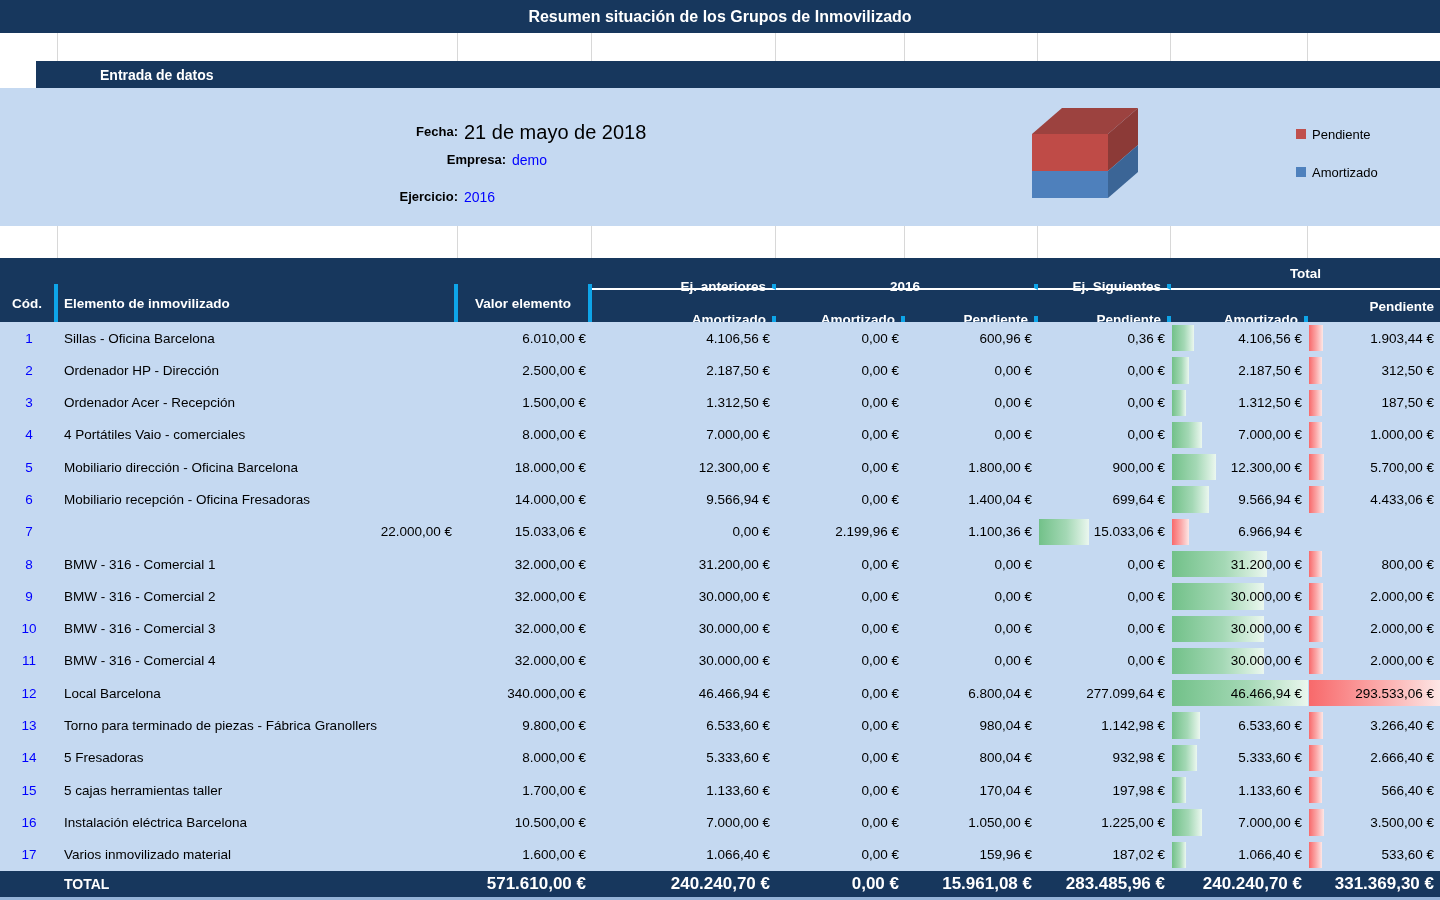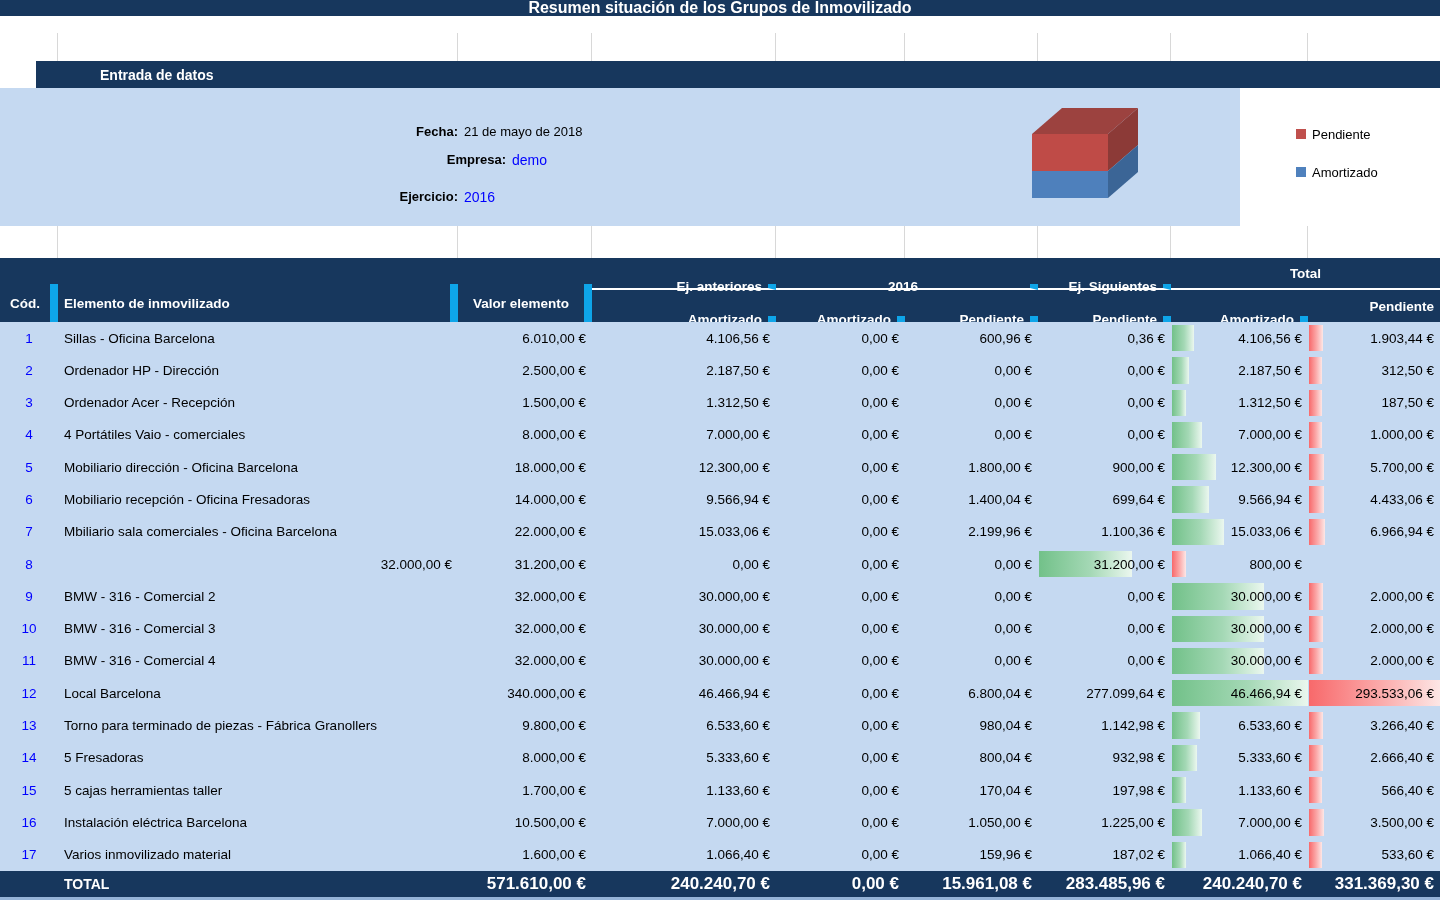--- a/index.html
+++ b/index.html
@@ -1,56 +1,56 @@
 <!DOCTYPE html>
 <html><head>
 <meta charset="utf-8">
 <style>
   html,body{margin:0;padding:0;background:#ffffff;}
   .screen{position:relative;width:1440px;height:900px;background:#ffffff;overflow:hidden;
           font-family:"Liberation Sans",sans-serif;-webkit-font-smoothing:antialiased;}
 
   
-  .title-bar{position:absolute;left:0;top:0;width:1440px;height:16px;background:#17375D;
+  .title-bar{position:absolute;left:0;top:0;width:1440px;height:33px;background:#17375D;
              color:#fff;font-weight:bold;font-size:16px;display:flex;align-items:center;justify-content:center;}
 
   
   .band{position:absolute;left:0;width:1440px;display:grid;background:#fff;
         grid-template-columns:58px 400px 134px 184px 129px 133px 133px 137px 132px;}
   .band1{top:33px;height:28px;}
   .band2{top:226px;height:32px;}
   .band>div{border-right:1px solid #D8D8D8;}
   .band>div:last-child{border-right:none;}
 
   
   .section-bar{position:absolute;left:0;top:61px;width:1440px;height:27px;background:#17375D;
                color:#fff;font-weight:bold;font-size:14px;display:flex;align-items:center;
                padding-left:64px;box-sizing:border-box;margin-left:36px;}
 
   
-  .panel{position:absolute;left:0;top:88px;width:1240px;height:138px;background:#C5D9F1;}
+  .panel{position:absolute;left:0;top:88px;width:1440px;height:138px;background:#C5D9F1;}
   .field{position:absolute;left:0;width:1440px;height:18px;}
   .field .f-label{position:absolute;right:982px;top:0;font-weight:bold;font-size:13px;color:#000;line-height:18px;}
   .field .f-value{position:absolute;left:464px;top:0;font-size:14px;color:#000;line-height:18px;}
-  .field.f-fecha .f-value{font-size:13px;}
+  .field.f-fecha .f-value{font-size:20px;}
   .f-blue{color:#0000FF !important;}
 
   .cube{position:absolute;left:1032px;top:20px;}
 
   .legend{position:absolute;left:1296px;top:40px;}
   .legend .l-item{display:flex;align-items:center;height:12px;margin-bottom:26px;font-size:13px;color:#000;}
   .legend .swatch{width:10px;height:10px;margin-right:6px;display:inline-block;}
 
   
   .thead{position:absolute;left:0;top:258px;width:1440px;height:64px;background:#17375D;color:#fff;
          font-weight:bold;font-size:13.5px;display:grid;box-sizing:border-box;
          grid-template-columns:58px 400px 134px 184px 129px 133px 133px 137px 132px;
          grid-template-rows:32px 32px;}
   .thead>div{display:flex;align-items:center;box-sizing:border-box;}
-  .bR{border-right:8px solid #0ea5e9;margin-top:26px;}
+  .bR{border-right:4px solid #0ea5e9;margin-top:26px;}
   .bB{border-bottom:2px solid #fff;}
   .h-cod{grid-row:1/3;grid-column:1;justify-content:center;}
   .h-elem{grid-row:1/3;grid-column:2;padding-left:6px;}
   .h-valor{grid-row:1/3;grid-column:3;justify-content:center;}
   .h-g1{grid-row:1;grid-column:4;justify-content:flex-end;padding-right:6px;}
   .h-g2{grid-row:1;grid-column:5/7;justify-content:center;}
   .h-g3{grid-row:1;grid-column:7;justify-content:flex-end;padding-right:6px;}
   .h-g4{grid-row:1;grid-column:8/10;justify-content:center;}
   .h-s{grid-row:2;justify-content:flex-end;padding-right:6px;}
   .h-s1{grid-column:4;} .h-s2{grid-column:5;} .h-s3{grid-column:6;}
@@ -259,37 +259,37 @@
           <span class="bar bar-green" style="width: 26.9%;"></span>
           <span class="txt">9.566,94 €</span>
         </div>
         <div class="cell c-num c-barcell">
           <span class="bar bar-red" style="width: 11.3%;"></span>
           <span class="txt">4.433,06 €</span>
         </div>
       </div>
       <div class="trow">
         <div class="cell c-cod">7</div>
-        <div class="cell c-name">Mbiliario sala comerciales - Oficina Barcelona</div>
         <div class="cell c-num">22.000,00 €</div>
         <div class="cell c-num">15.033,06 €</div>
         <div class="cell c-num">0,00 €</div>
         <div class="cell c-num">2.199,96 €</div>
         <div class="cell c-num">1.100,36 €</div>
         <div class="cell c-num c-barcell">
           <span class="bar bar-green" style="width: 37.7%;"></span>
           <span class="txt">15.033,06 €</span>
         </div>
         <div class="cell c-num c-barcell">
           <span class="bar bar-red" style="width: 12.1%;"></span>
           <span class="txt">6.966,94 €</span>
         </div>
       </div>
       <div class="trow">
         <div class="cell c-cod">8</div>
+        <div class="cell c-name">BMW - 316 - Comercial 1</div>
         <div class="cell c-num">32.000,00 €</div>
         <div class="cell c-num">31.200,00 €</div>
         <div class="cell c-num">0,00 €</div>
         <div class="cell c-num">0,00 €</div>
         <div class="cell c-num">0,00 €</div>
         <div class="cell c-num c-barcell">
           <span class="bar bar-green" style="width: 69.7%;"></span>
           <span class="txt">31.200,00 €</span>
         </div>
         <div class="cell c-num c-barcell">

